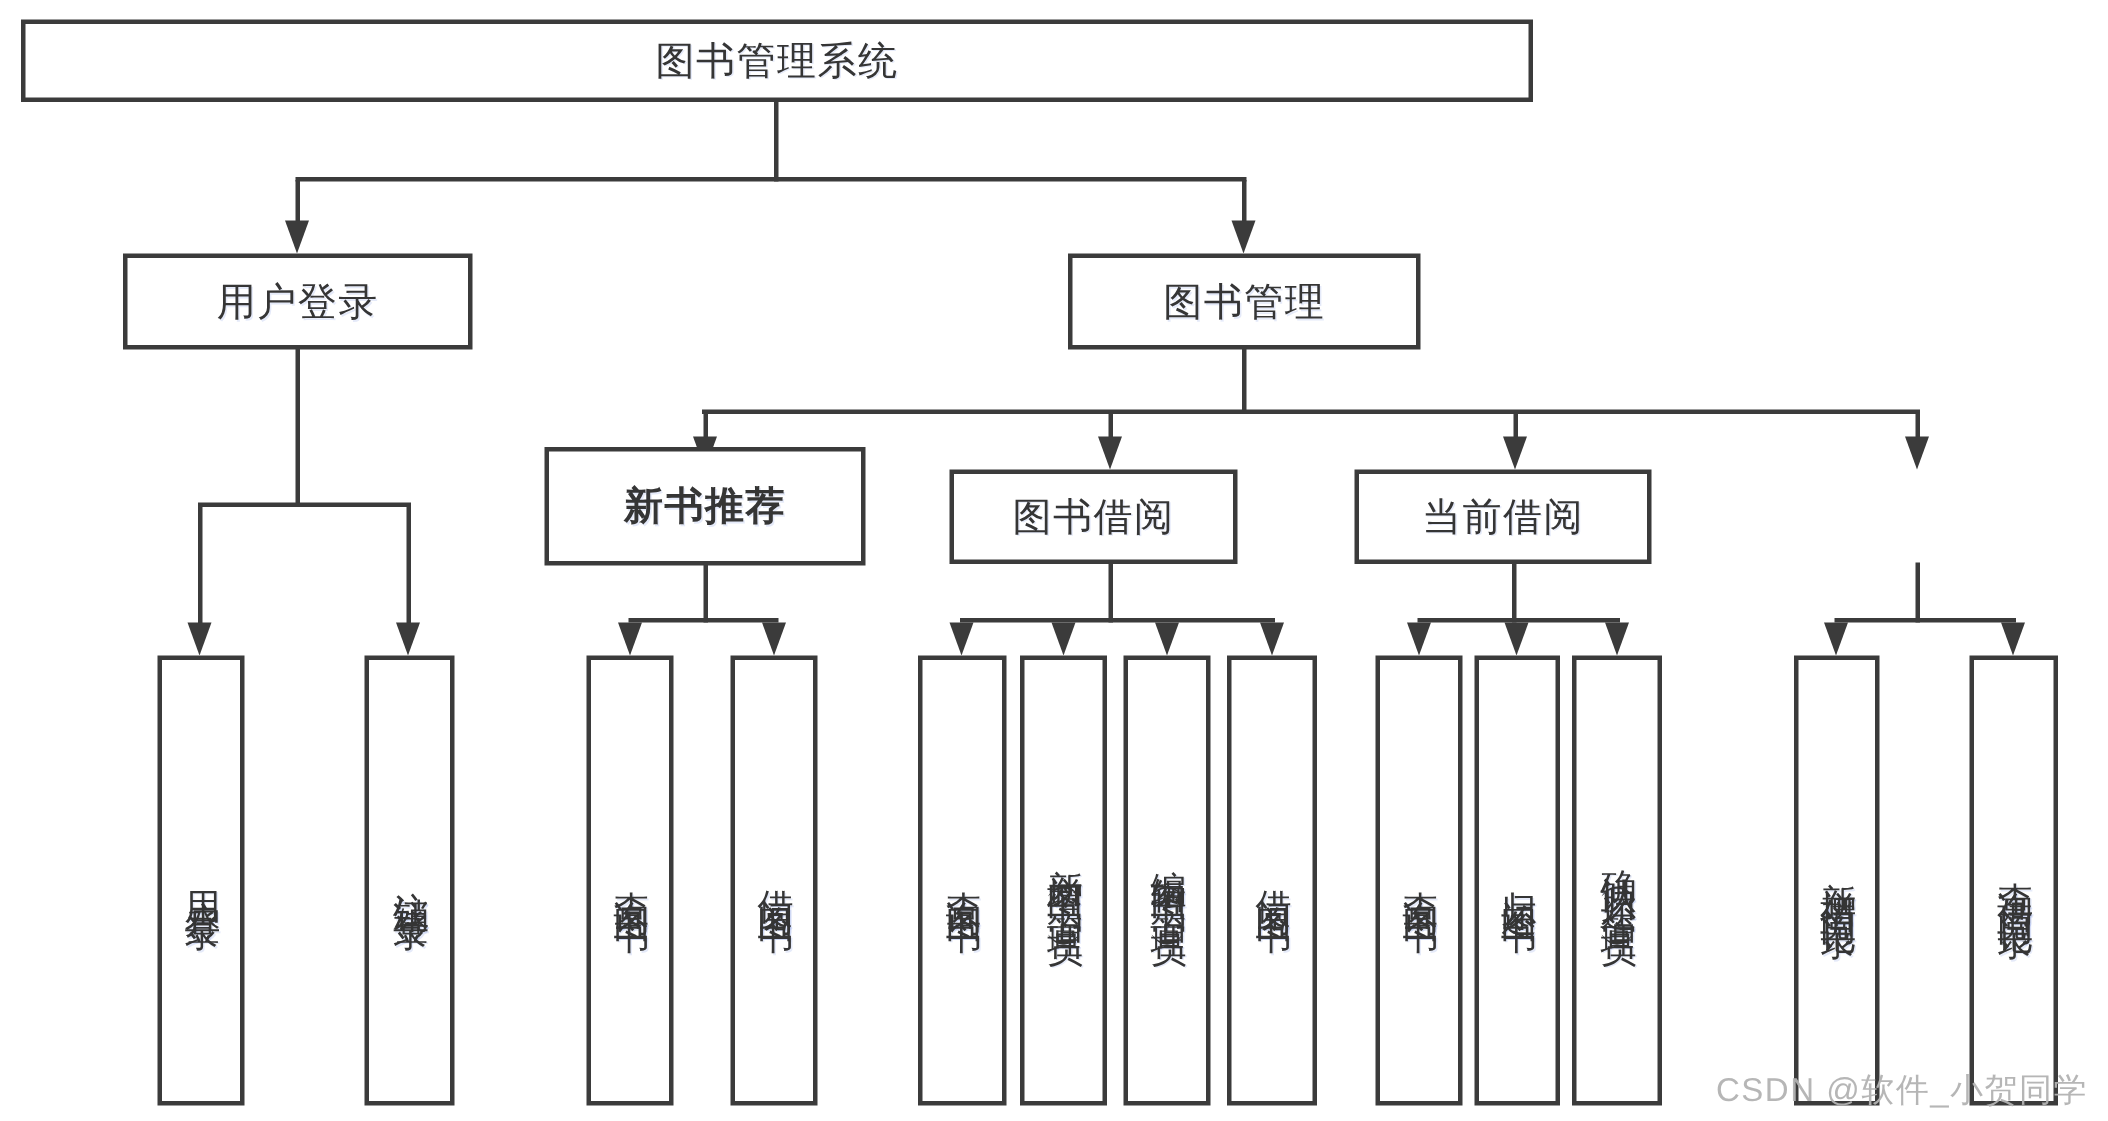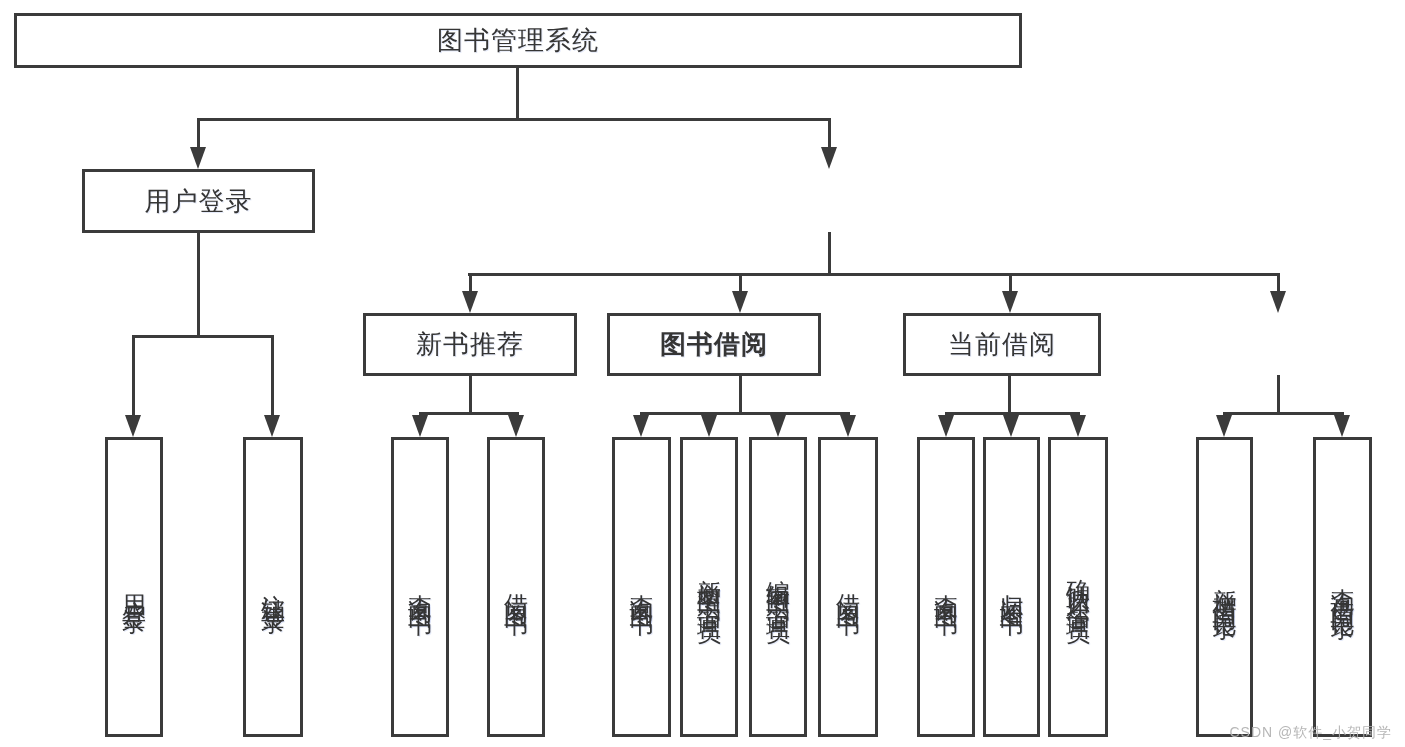--- a/index.html
+++ b/index.html
@@ -29,21 +29,21 @@
   .vline{position:absolute;width:3px;background:#3b3b3b;}
   .arrow{
     position:absolute;width:0;height:0;
     border-left:8px solid transparent;
     border-right:8px solid transparent;
     border-top:22px solid #3b3b3b;
   }
   .watermark{
     position:absolute;
     right:13px;bottom:5px;
-    font-size:14px;
+    font-size:22px;
     color:rgba(178,178,178,0.95);
     letter-spacing:1px;
     z-index:50;
     white-space:nowrap;
   }
 </style>
 </head>
 <body>
 
 <div id="stage">
@@ -51,41 +51,42 @@
   <div class="box hbox" style="left:14px;top:13px;width:1008px;height:55px;">图书管理系统</div>
 
   <div class="vline" style="left:516px;top:67px;height:54px;"></div>
   <div class="hline" style="left:197px;top:118px;width:634px;"></div>
   <div class="vline" style="left:197px;top:120px;height:30px;"></div>
   <div class="arrow" style="left:190px;top:147px;"></div>
   <div class="vline" style="left:828px;top:120px;height:30px;"></div>
   <div class="arrow" style="left:821px;top:147px;"></div>
 
   <div class="box hbox" style="left:82px;top:169px;width:233px;height:64px;">用户登录</div>
+  <div class="box hbox" style="left:712px;top:169px;width:235px;height:64px;">图书管理</div>
 
   <div class="vline" style="left:197px;top:232px;height:106px;"></div>
   <div class="hline" style="left:132px;top:335px;width:142px;"></div>
   <div class="vline" style="left:132px;top:337px;height:82px;"></div>
   <div class="arrow" style="left:125px;top:415px;"></div>
   <div class="vline" style="left:271px;top:337px;height:82px;"></div>
   <div class="arrow" style="left:264px;top:415px;"></div>
 
   <div class="vline" style="left:828px;top:232px;height:44px;"></div>
   <div class="hline" style="left:468px;top:273px;width:812px;"></div>
   <div class="vline" style="left:469px;top:275px;height:20px;"></div>
   <div class="arrow" style="left:462px;top:291px;"></div>
   <div class="vline" style="left:739px;top:275px;height:20px;"></div>
   <div class="arrow" style="left:732px;top:291px;"></div>
   <div class="vline" style="left:1009px;top:275px;height:20px;"></div>
   <div class="arrow" style="left:1002px;top:291px;"></div>
   <div class="vline" style="left:1277px;top:275px;height:20px;"></div>
   <div class="arrow" style="left:1270px;top:291px;"></div>
 
-  <div class="box hbox" style="left:363px;top:313px;width:214px;height:63px;">新书推荐</div>
-  <div class="box hbox" style="left:607px;top:313px;width:214px;height:63px;font-weight:bold;">图书借阅</div>
+  <div class="box hbox" style="left:363px;top:298px;width:214px;height:79px;font-weight:bold;">新书推荐</div>
+  <div class="box hbox" style="left:633px;top:313px;width:192px;height:63px;">图书借阅</div>
   <div class="box hbox" style="left:903px;top:313px;width:198px;height:63px;">当前借阅</div>
 
   <div class="vline" style="left:469px;top:375px;height:40px;"></div>
   <div class="hline" style="left:419px;top:412px;width:100px;"></div>
   <div class="arrow" style="left:412px;top:415px;"></div>
   <div class="arrow" style="left:508px;top:415px;"></div>
 
   <div class="vline" style="left:739px;top:375px;height:40px;"></div>
   <div class="hline" style="left:640px;top:412px;width:210px;"></div>
   <div class="arrow" style="left:633px;top:415px;"></div>

